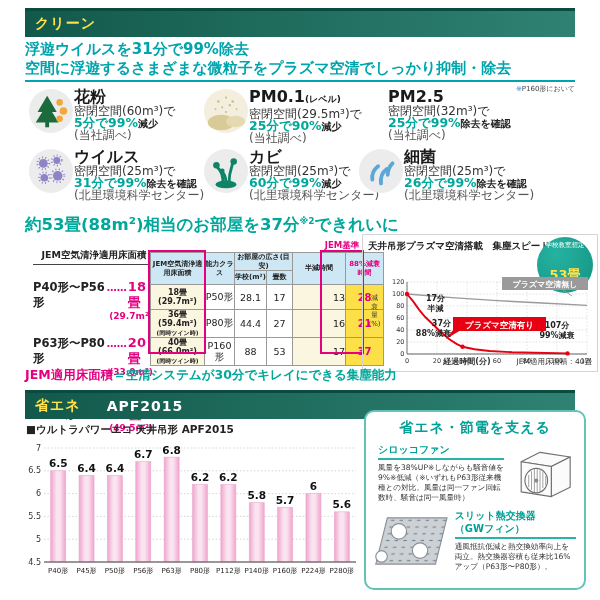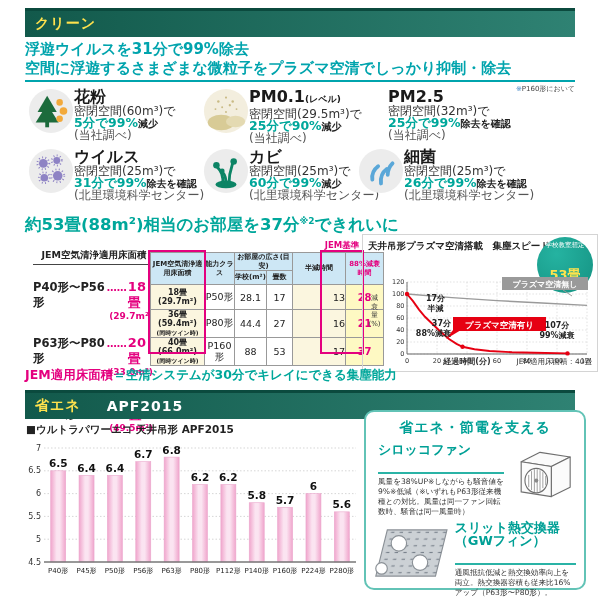--- a/index.html
+++ b/index.html
@@ -47,21 +47,21 @@
 
   
   .jtbl{position:absolute;left:150px;top:252px;border-collapse:collapse;table-layout:fixed;}
   .jtbl th,.jtbl td{border:1px solid #999;text-align:center;padding:0;vertical-align:middle;}
   .jtbl th{background:#cde7f5;font-size:7px;line-height:8.5px;font-weight:bold;color:#222;}
   .jtbl th.pkh{color:#e4007f;}
   .jtbl td{font-size:9.5px;background:#fff;}
   .jtbl td.c1{background:#fbf6df;font-size:8px;font-weight:bold;line-height:9px;}
   .jtbl td.c1 .sub{font-size:6px;font-weight:bold;}
   .jtbl td.cream{background:#fbf6df;padding-left:40px;}
-  .jtbl td.decay{background:#fef9c3;color:#e4007f;font-weight:bold;font-size:10px;}
+  .jtbl td.decay{background:#fde047;color:#e4007f;font-weight:bold;font-size:10px;}
   .pink-frame{position:absolute;border:2.5px solid #e4007f;pointer-events:none;}
   .jem-label{position:absolute;left:318px;top:240px;width:48px;text-align:center;
              color:#e4007f;font-weight:bold;font-size:8.5px;}
 
   
   .panel{position:absolute;left:362px;top:234px;width:234px;height:136px;border:1px solid #d4d4d4;}
   .lc-title{position:absolute;left:368px;top:240px;font-size:9.5px;font-weight:bold;color:#222;line-height:12px;}
   .badge{position:absolute;left:537px;top:237px;width:56px;height:56px;border-radius:50%;
          background:radial-gradient(circle at 35% 30%,#25b3a1,#149181);display:flex;flex-direction:column;
          align-items:center;justify-content:center;line-height:1;}
@@ -78,22 +78,22 @@
   .bar-title{position:absolute;left:26px;top:423px;font-size:10.5px;font-weight:bold;color:#222;}
 
   
   .sbox{position:absolute;left:364px;top:410px;width:222px;height:180px;border:2px solid #62c3b6;
         border-radius:10px;background:#fff;box-sizing:border-box;}
   .sbox .sb-title{text-align:center;color:#00a096;font-weight:bold;font-size:14px;margin-top:7px;
         letter-spacing:1px;}
   .sb-sec1{display:flex;margin:6px 8px 0 12px;}
   .sb-sec1 .txt{width:134px;}
   .sb-sec2{display:flex;margin:4px 8px 0 4px;}
-  .sb-name{color:#00a096;font-weight:bold;font-size:13px;line-height:13px;
-           border-bottom:2px solid #2ab3a6;padding-bottom:16px;}
+  .sb-name{color:#00a096;font-weight:bold;font-size:10px;line-height:13px;
+           border-bottom:2px solid #2ab3a6;padding-bottom:2px;}
   .sb-body{font-size:7.6px;color:#333;line-height:10px;margin-top:3px;}
 </style>
 </head>
 <body>
 
 <div class="page">
 
   <div class="band" style="top:8px;">
     <span class="tag">クリーン</span>
   </div>

